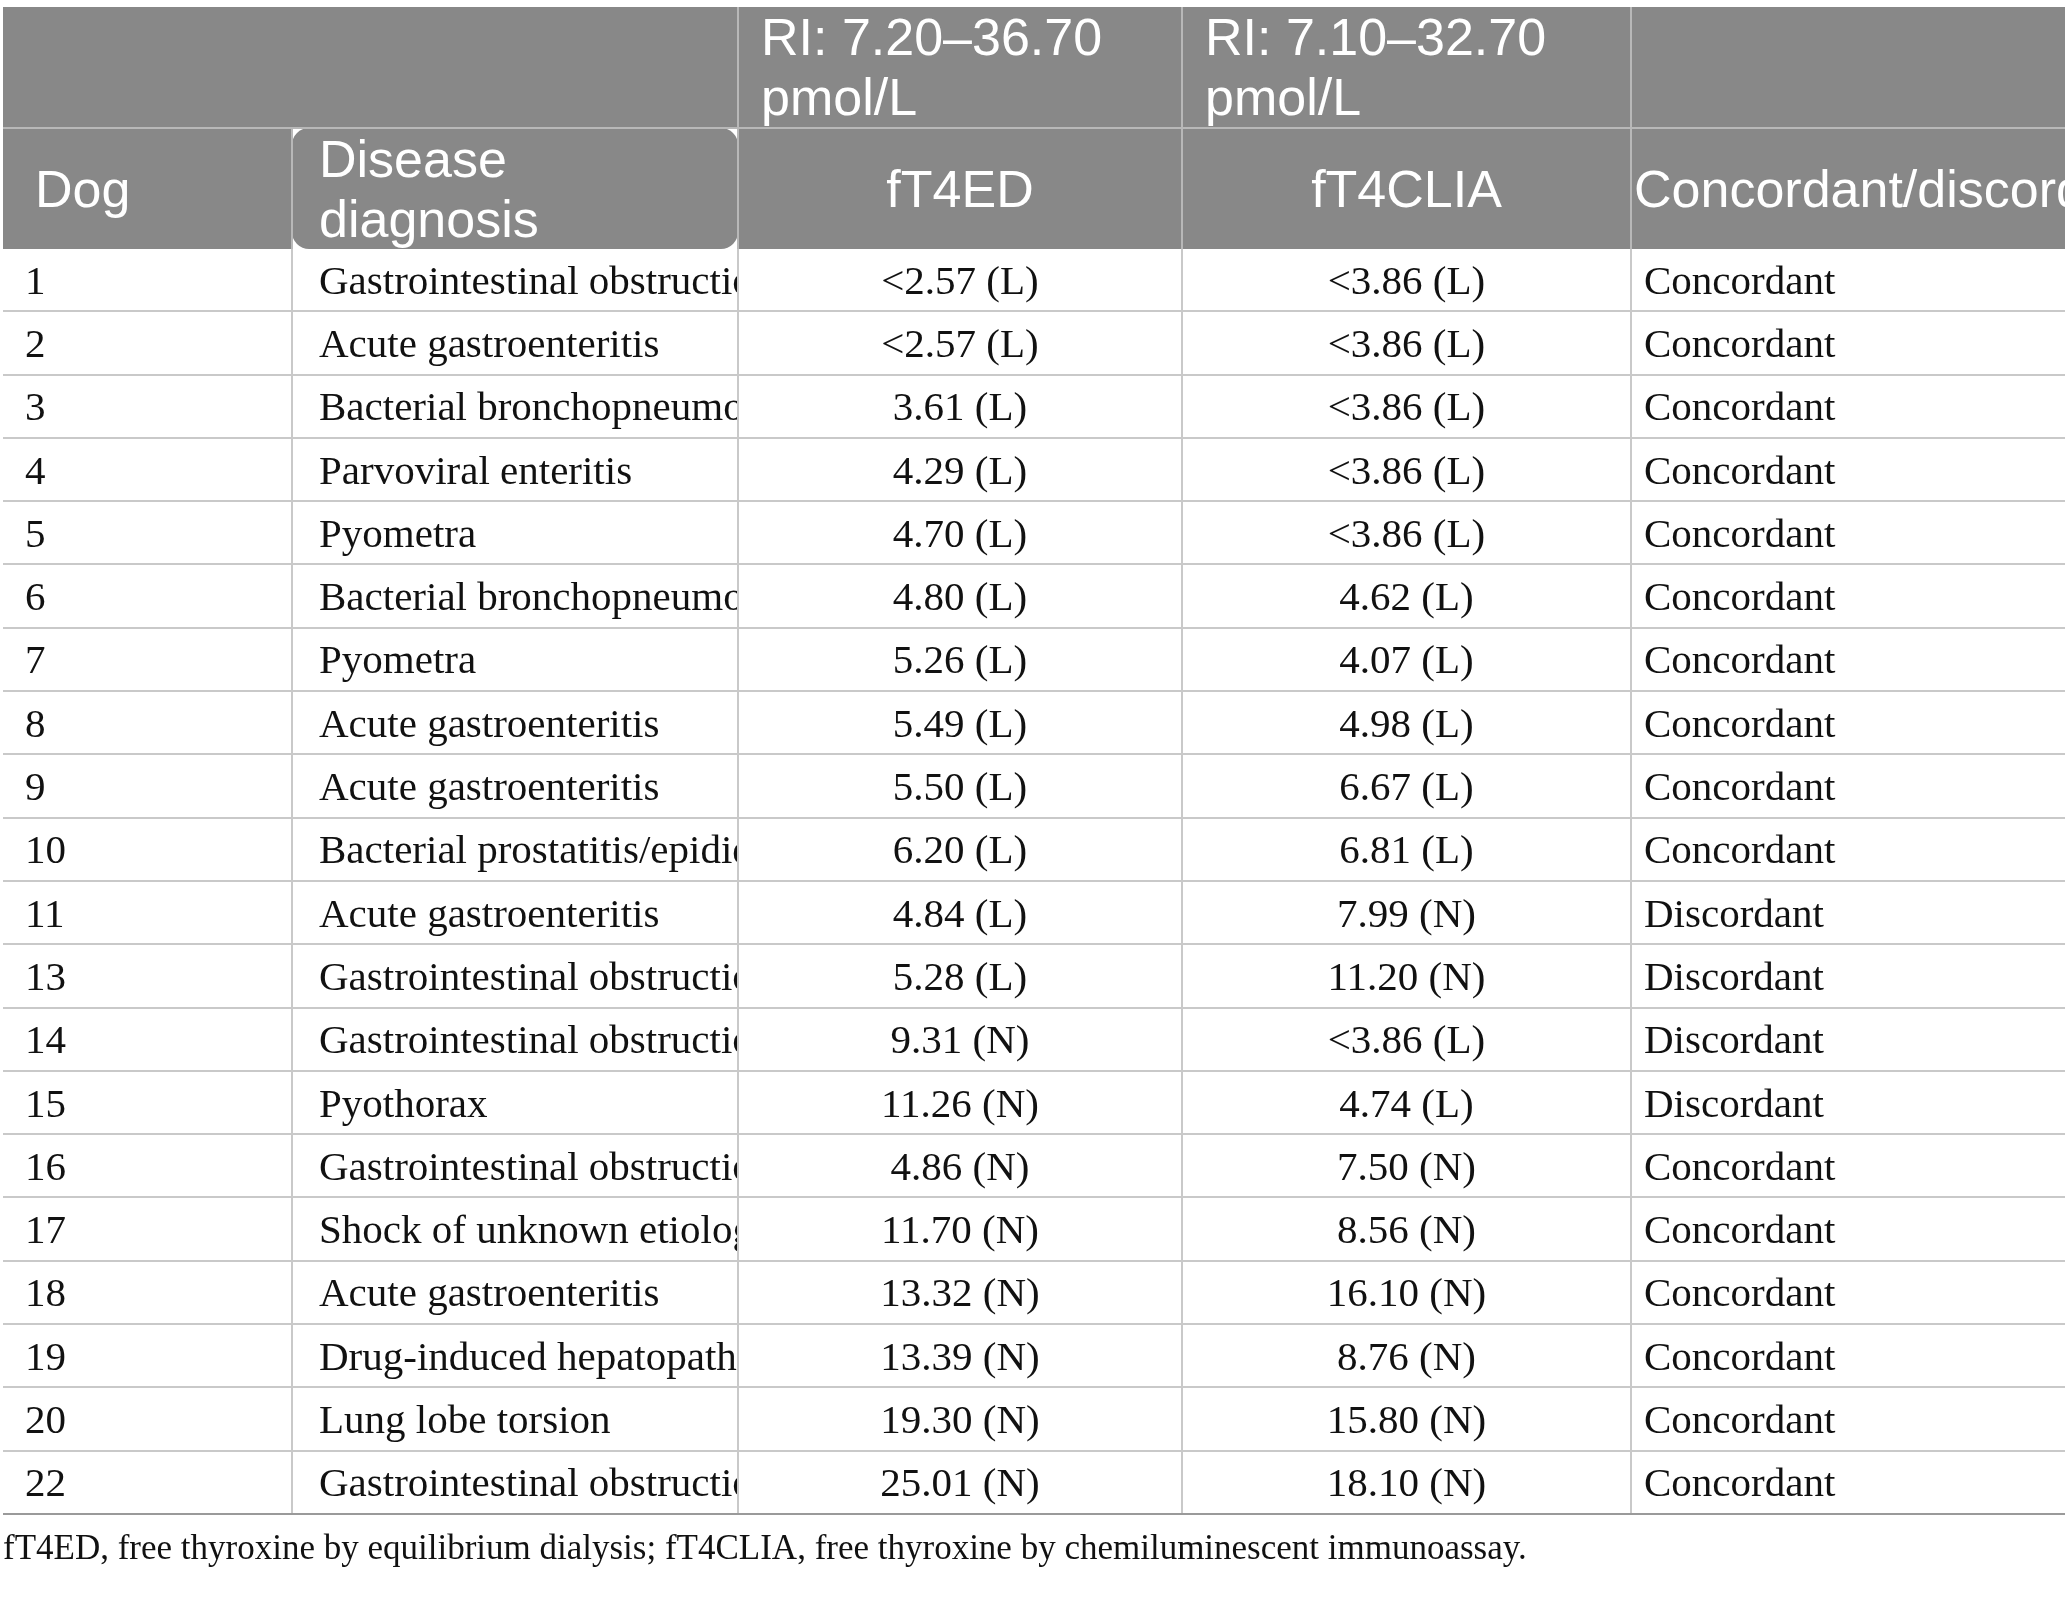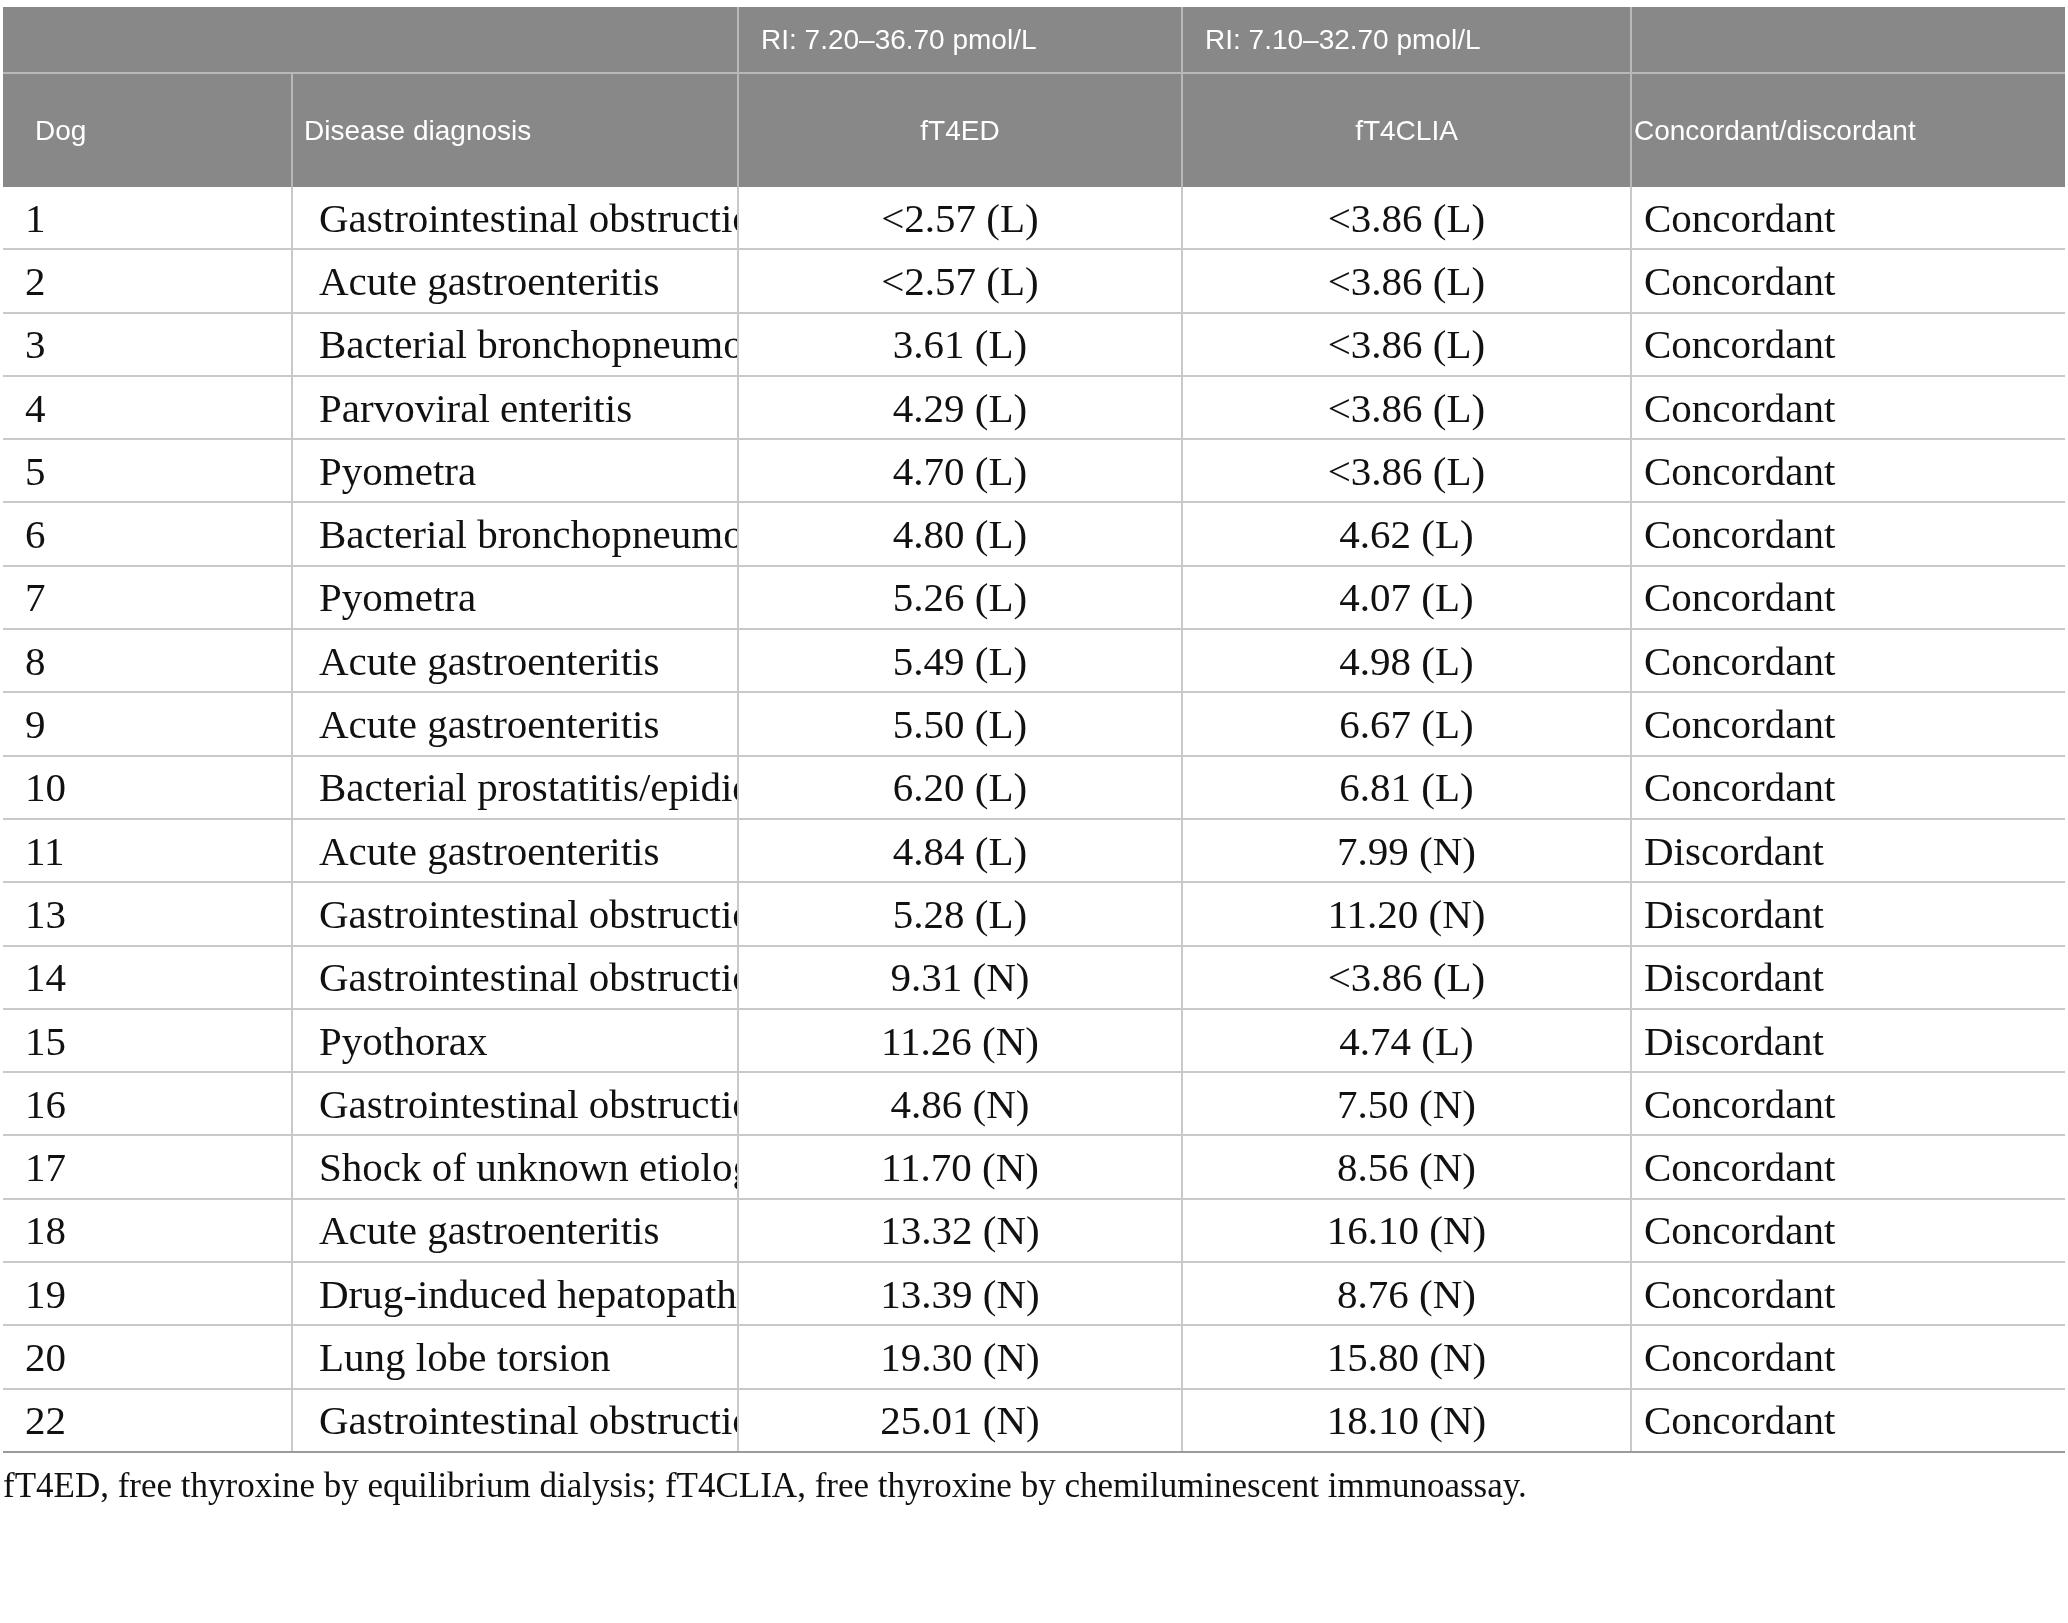--- a/index.html
+++ b/index.html
@@ -26,34 +26,34 @@
   col.c-dx   { width: 446px; }
   col.c-ed   { width: 444px; }
   col.c-clia { width: 449px; }
   col.c-conc { width: 434px; }
 
   thead th {
     background: #888888;
     color: #ffffff;
     font-family: "Liberation Sans", sans-serif;
     font-weight: 400;
-    font-size: 28px;
+    font-size: 52px;
     text-align: left;
     vertical-align: middle;
     padding: 0;
   }
   tr.ri-row th { height: 65px; }
   tr.ri-row th.ri-cell { padding-left: 22px; }
   tr.ri-row th { border-bottom: 2px solid #b8b8b8; }
   tr.ri-row th + th { border-left: 2px solid #b8b8b8; }
 
   tr.col-row th { height: 113px; }
   tr.col-row th + th { border-left: 2px solid #b8b8b8; }
   th.h-dog  { padding-left: 32px; margin-left: 22px; }
-  th.h-dx   { padding-left: 11px; }
+  th.h-dx   { padding-left: 26px; border-radius: 17px; }
   th.h-ed, th.h-clia { text-align: center; }
   th.h-conc { padding-left: 2px; }
   .wrap-narrow {
     width: 300px;
     line-height: 1.25;
   }
 
   tbody td {
     height: 61.3px;
     font-size: 41px;

